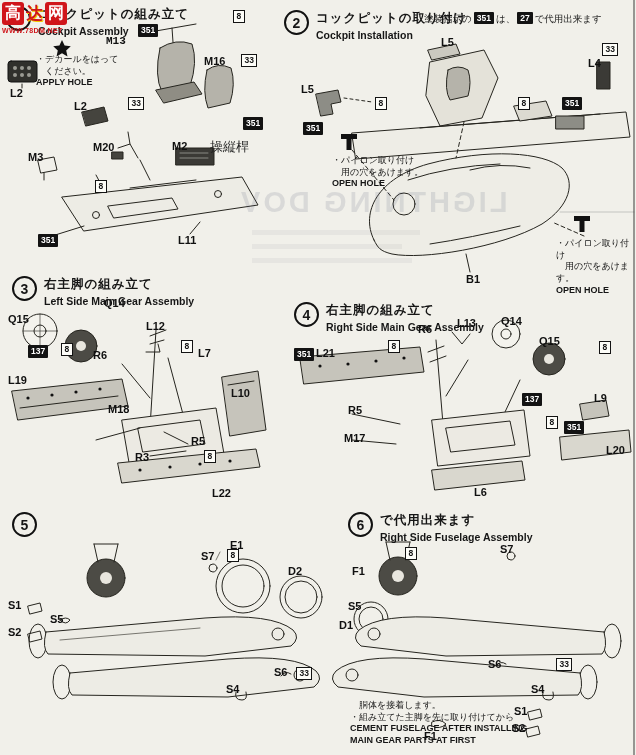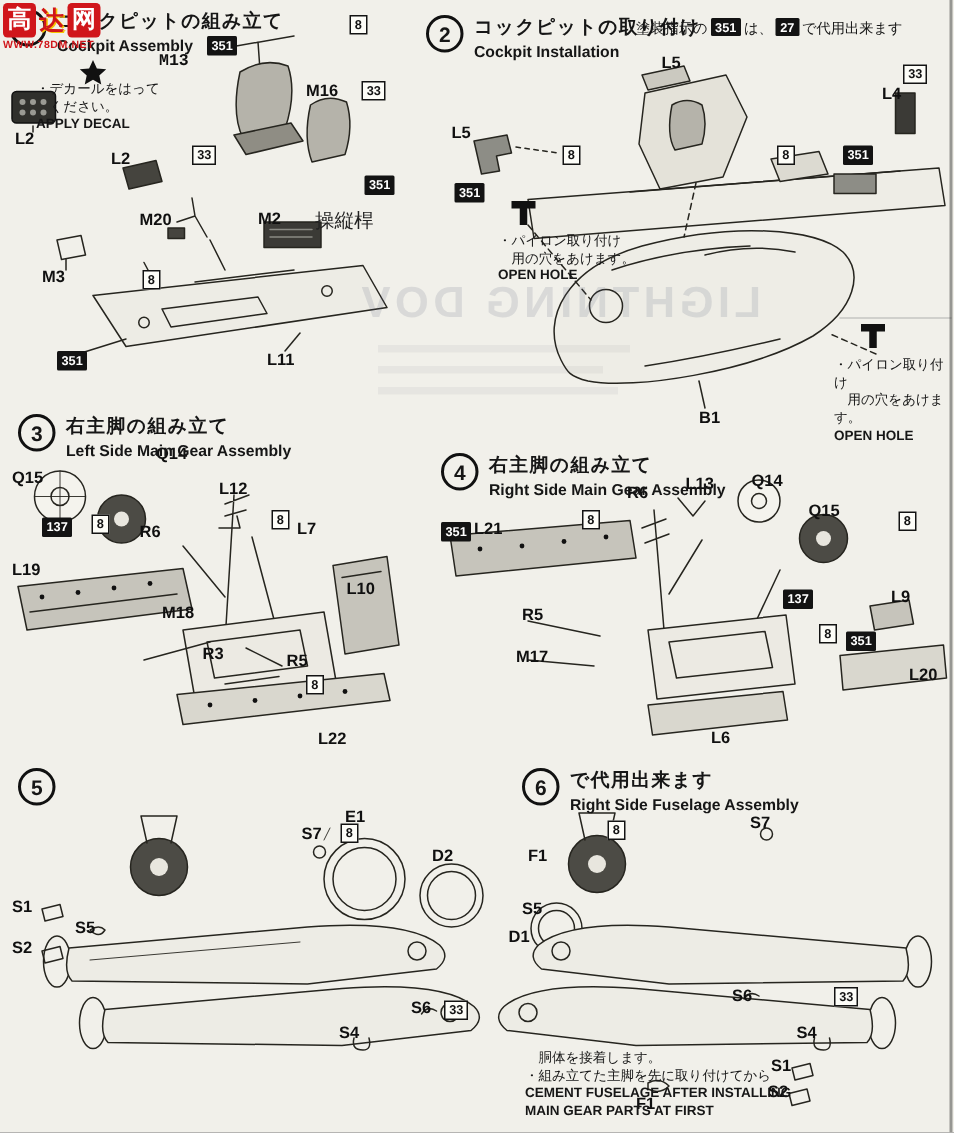--- a/index.html
+++ b/index.html
@@ -236,24 +236,24 @@
     <div class="step-titles">
       <div class="jp">で代用出来ます</div>
       <div class="en">Right Side Fuselage Assembly</div>
     </div>
   </div>
 
   <div class="paint-sub" style="left:424px;top:12px">
     <span>塗装指示の</span><span class="chip">351</span><span>は、</span><span class="chip">27</span><span>で代用出来ます</span>
   </div>
 
-  <div class="note" style="left:24px;top:54px">
+  <div class="note" style="left:36px;top:54px">
     <div>・デカールをはって</div>
     <div>　ください。</div>
-    <div class="en">APPLY DECAL</div>
+    <div class="en">APPLY HOLE</div>
   </div>
 
   <div class="note" style="left:332px;top:155px">
     <div>・パイロン取り付け</div>
     <div>　用の穴をあけます。</div>
     <div class="en">OPEN HOLE</div>
   </div>
 
   <div class="note" style="left:556px;top:238px;width:76px">
     <div>・パイロン取り付け</div>
@@ -274,21 +274,21 @@
       <span class="co white" style="left: 233px; top: 10px;">8</span>
       <span class="co part" style="left: 204px; top: 56px;">M16</span>
       <span class="co white" style="left: 241px; top: 54px;">33</span>
       <span class="co part" style="left: 10px; top: 88px;">L2</span>
       <span class="co part" style="left: 74px; top: 101px;">L2</span>
       <span class="co white" style="left: 128px; top: 97px;">33</span>
       <span class="co black" style="left: 243px; top: 117px;">351</span>
       <span class="co part" style="left: 93px; top: 142px;">M20</span>
       <span class="co part" style="left: 172px; top: 141px;">M2</span>
       <span class="co note" style="left: 210px; top: 139px;">操縦桿</span>
-      <span class="co part" style="left: 28px; top: 180px;">M3</span>
+      <span class="co part" style="left: 28px; top: 152px;">M3</span>
       <span class="co white" style="left: 95px; top: 180px;">8</span>
       <span class="co black" style="left: 38px; top: 234px;">351</span>
       <span class="co part" style="left: 178px; top: 235px;">L11</span>
       <span class="co part" style="left: 441px; top: 37px;">L5</span>
       <span class="co part" style="left: 301px; top: 84px;">L5</span>
       <span class="co white" style="left: 375px; top: 97px;">8</span>
       <span class="co black" style="left: 303px; top: 122px;">351</span>
       <span class="co white" style="left: 602px; top: 43px;">33</span>
       <span class="co part" style="left: 588px; top: 58px;">L4</span>
       <span class="co white" style="left: 518px; top: 97px;">8</span>
@@ -297,21 +297,21 @@
       <span class="co part" style="left: 104px; top: 298px;">Q14</span>
       <span class="co part" style="left: 8px; top: 314px;">Q15</span>
       <span class="co black" style="left: 28px; top: 345px;">137</span>
       <span class="co white" style="left: 61px; top: 343px;">8</span>
       <span class="co part" style="left: 146px; top: 321px;">L12</span>
       <span class="co white" style="left: 181px; top: 340px;">8</span>
       <span class="co part" style="left: 198px; top: 348px;">L7</span>
       <span class="co part" style="left: 93px; top: 350px;">R6</span>
       <span class="co part" style="left: 8px; top: 375px;">L19</span>
       <span class="co part" style="left: 108px; top: 404px;">M18</span>
-      <span class="co part" style="left: 91px; top: 431px; padding-left: 44px;">R3</span>
+      <span class="co part" style="left: 91px; top: 452px; padding-left: 44px;">R3</span>
       <span class="co part" style="left: 191px; top: 436px;">R5</span>
       <span class="co white" style="left: 204px; top: 450px;">8</span>
       <span class="co part" style="left: 231px; top: 388px;">L10</span>
       <span class="co part" style="left: 212px; top: 488px;">L22</span>
       <span class="co part" style="left: 418px; top: 324px;">R6</span>
       <span class="co part" style="left: 457px; top: 318px;">L13</span>
       <span class="co part" style="left: 501px; top: 316px;">Q14</span>
       <span class="co part" style="left: 539px; top: 336px;">Q15</span>
       <span class="co white" style="left: 599px; top: 341px;">8</span>
       <span class="co black" style="left: 294px; top: 348px;">351</span>

